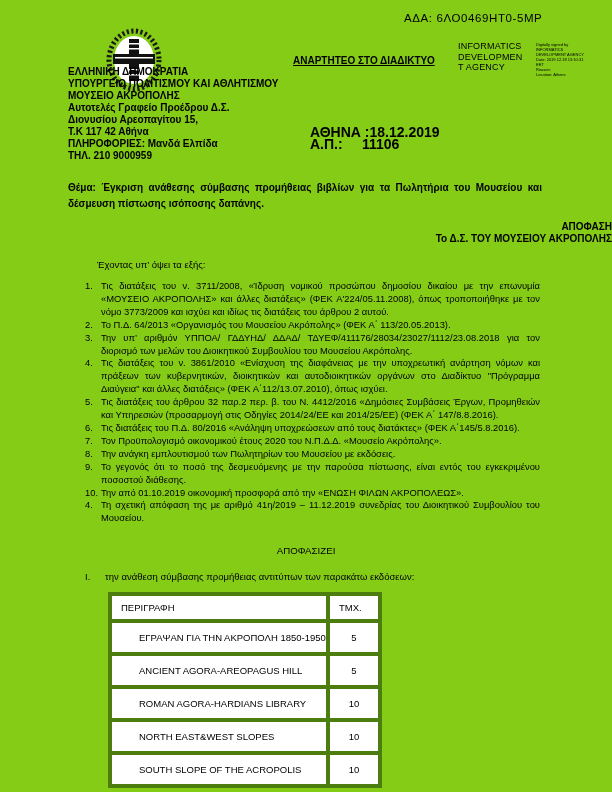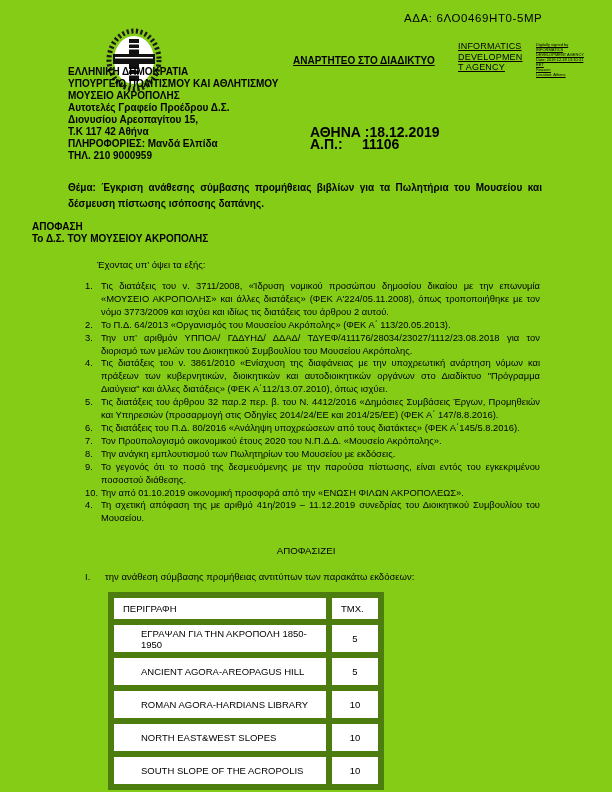--- a/index.html
+++ b/index.html
@@ -16,55 +16,55 @@
     position:absolute; top:12px; left:404px;
     font-size:11.5px; letter-spacing:0.6px; white-space:nowrap;
   }
   .emblem { position:absolute; top:24px; left:98px; width:72px; height:70px; }
   .anartiteo {
     position:absolute; top:55px; left:293px;
     font-size:10px; font-weight:bold; text-decoration:underline; white-space:nowrap;
   }
   .sigblock {
     position:absolute; top:41px; left:458px; width:152px;
-    display:flex; gap:12px; align-items:flex-start;text-decoration:underline;
+    display:flex; gap:12px; align-items:flex-start;
   }
   .sig-big { width:66px; font-size:9px; line-height:10.5px; letter-spacing:0.2px; }
   .sig-small { padding-top:1px; }
   .sig-small div { font-size:4px; line-height:5px; white-space:nowrap; }
 
   .sender { position:absolute; top:66px; left:68px; font-weight:bold; font-size:10px; line-height:12px; }
   .sender div { white-space:nowrap; }
 
   .meta { position:absolute; top:126px; left:310px; font-weight:bold; font-size:14px; line-height:12px; }
   .meta-row { display:flex; white-space:nowrap; }
   .meta-row .lbl { min-width:52px; }
 
   
   .content { position:absolute; top:180px; left:0; width:612px; }
   .subject {
     margin-left:68px; width:474px;
     font-weight:bold; font-size:10px; line-height:16px; text-align:justify;
   }
-  .decision-header { margin-top:9px; text-align:left; font-weight:bold; font-size:10px; line-height:12px;margin-left:32px; }
+  .decision-header { margin-top:9px; text-align:right; font-weight:bold; font-size:10px; line-height:12px; }
   .preamble { margin-top:14px; margin-left:97px; font-size:9.5px; }
   .cons-list { margin-top:10px; margin-left:85px; width:455px; list-style:none; }
   .cons-list li { display:flex; font-size:9.4px; line-height:12.9px; }
   .cons-list .num { flex:0 0 16px; }
   .cons-list .txt { flex:1; text-align:justify; }
   .decides-heading { margin-top:20px; text-align:center; font-size:9.7px; }
   .decides-item { margin-top:15px; margin-left:85px; width:455px; display:flex; font-size:9.5px; }
   .decides-item .marker { flex:0 0 20px; }
 
   table.books {
     margin-top:10px; margin-left:108px;
     border-collapse:collapse; table-layout:fixed; width:270px;
     font-size:9.5px;
   }
-  table.books th, table.books td { border:6px solid #4d7c0f; background:#fff; }
+  table.books th, table.books td { border:4px solid #4d7c0f; background:#fff; }
   table.books th { font-weight:normal; text-align:left; height:27px; padding-left:9px; }
   table.books td { height:33px; }
   td.desc, th.desc { width:218px; padding-left:27px; }
   td.qty, th.qty { width:52px; text-align:center; }
   th.qty { text-align:left; padding-left:9px; }
 </style>
 </head>
 <body>
 
 <div class="page">

